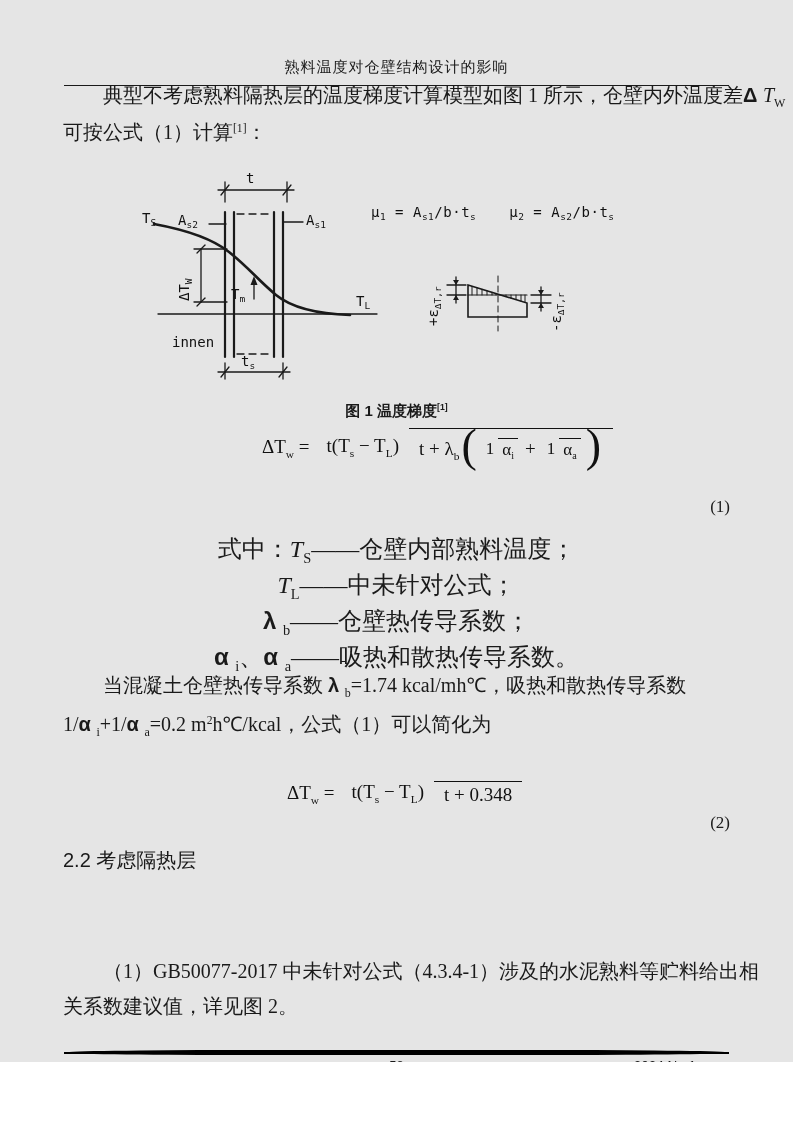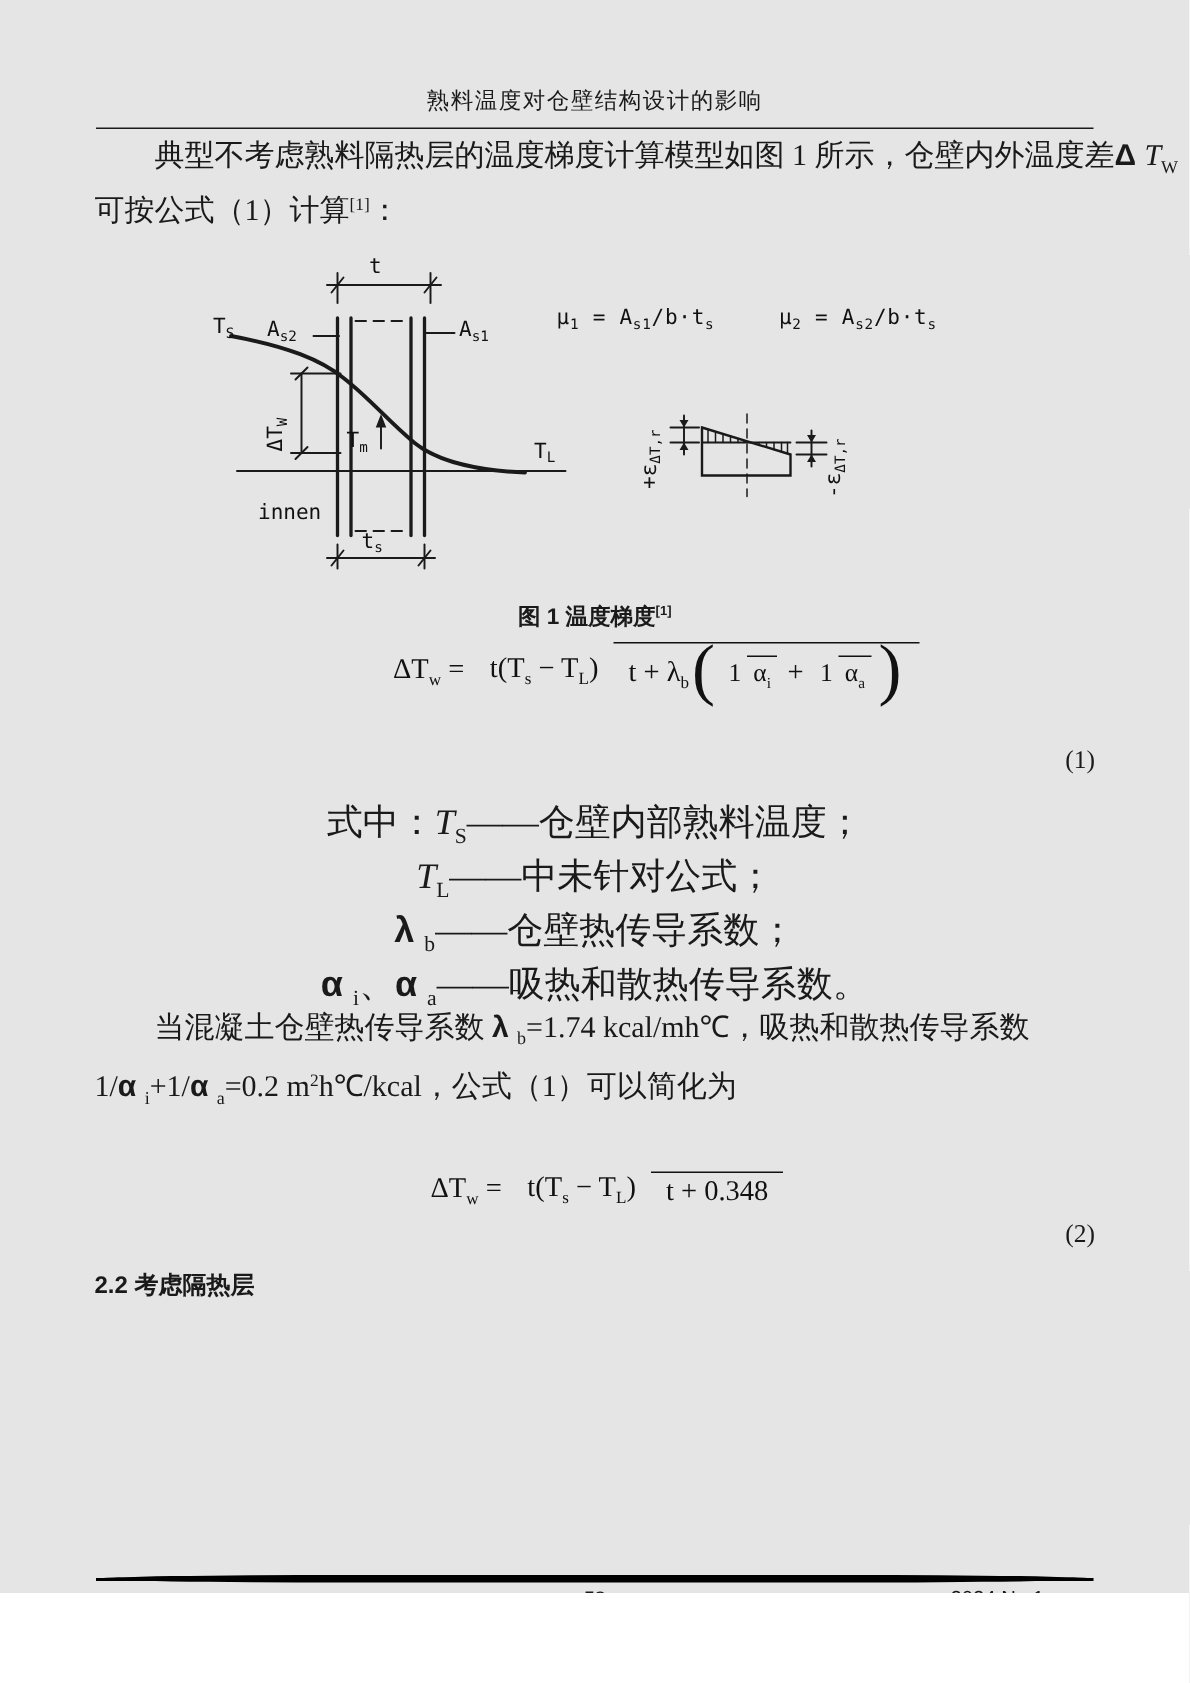--- a/index.html
+++ b/index.html
@@ -4,37 +4,37 @@
 <style>
   html,body{margin:0;padding:0;background:#ffffff;}
   .page{position:relative;width:793px;height:1062px;background:#e5e5e5;overflow:hidden;
         color:#1a1a1a;font-family:"Liberation Serif",serif;}
 
   .rhead{position:absolute;top:58px;left:0;width:100%;text-align:center;
          font-size:15px;letter-spacing:1px;}
   .hrule{position:absolute;top:85px;left:64px;width:665px;border-top:1.6px solid #1a1a1a;}
 
   .para{position:absolute;left:63px;width:668px;font-size:20px;white-space:nowrap;}
-  .lh33 .line{height:33px;line-height:44px;}
+  .lh33 .line{height:33px;line-height:27px;}
   .lh35 .line{height:35px;line-height:35px;}
   .indent{text-indent:2em;}
   .para sub,.defs sub{font-size:60%;}
   .para sup,.defs sup{font-size:58%;vertical-align:0.6em;}
   .it{font-style:italic;}
   .bd{font-weight:bold;font-family:"Liberation Sans",sans-serif;}
 
   
   .figure{position:absolute;left:130px;top:168px;width:560px;height:230px;}
   .figure svg{position:absolute;left:0;top:0;}
   .flab{position:absolute;font-family:"DejaVu Sans Mono",monospace;font-size:14px;
         white-space:nowrap;color:#111;}
   .flab sub{font-size:68%;vertical-align:-0.35em;}
   .rot{transform:rotate(-90deg);transform-origin:0 0;}
   .mu{letter-spacing:0.5px;}
-  .mu .gap{margin-left:34px;}
+  .mu .gap{margin-left:24px;}
 
   .caption{position:absolute;top:402px;left:0;width:100%;text-align:center;
            font-size:15px;font-family:"Liberation Sans",sans-serif;font-weight:bold;}
   .caption sup{font-size:58%;vertical-align:0.7em;}
 
   
   .equation{position:absolute;display:flex;align-items:center;font-size:19px;color:#111;}
   .elhs{margin-right:7px;white-space:nowrap;}
   .elhs sub,.frac sub{font-size:60%;}
   .frac{display:inline-flex;flex-direction:row;align-items:center;}
@@ -44,21 +44,21 @@
   .frac.sm{font-size:17px;margin:0 3px;}
   .frac.sm>.num{padding:0 4px 1px;}
   .frac.sm>.den{padding:1px 4px 0;border-top:1.2px solid #111;}
   .bigp{font-size:46px;line-height:0.8;margin:0 2px;transform:translateY(-3px);font-weight:400;}
   .plus{margin:0 4px;}
   .eqnum{position:absolute;right:63px;font-size:17px;}
 
   .defs{position:absolute;top:531px;left:0;width:100%;text-align:center;font-size:24px;}
   .dline{height:36px;line-height:36px;white-space:nowrap;}
 
-  .sechead{position:absolute;top:847px;left:63px;font-size:16px;font-weight:bold;
+  .sechead{position:absolute;top:847px;left:63px;font-size:20px;font-weight:normal;
            font-family:"Liberation Sans",sans-serif;}
 
   .frule-thin{position:absolute;top:1052px;left:64px;width:665px;height:1.5px;background:#000;}
   .frule{position:absolute;top:1050px;left:66px;width:662px;height:5px;background:#000;
          border-radius:50% / 100%;}
   .pnum{position:absolute;top:1058px;left:0;width:100%;text-align:center;
         font-size:13px;font-family:"Liberation Sans",sans-serif;}
   .issue{position:absolute;top:1058px;right:97px;font-size:13.5px;
          font-family:"Liberation Sans",sans-serif;}
 </style>
@@ -205,19 +205,23 @@
     <span class="frac">
       <span class="num"><span>t(</span><span>T</span><sub>s</sub><span> − T</span><sub>L</sub><span>)</span></span>
       <span class="den"><span>t + 0.348</span></span>
     </span>
   </div>
   <div class="eqnum" style="top:813px">(2)</div>
 
   <div class="sechead">2.2 考虑隔热层</div>
 
 
+  <div class="para lh35" style="top:954px">
+    <div class="line indent"><span>（1）GB50077-2017 中未针对公式（4.3.4-1）涉及的水泥熟料等贮料给出相</span></div>
+    <div class="line"><span>关系数建议值，详见图 2。</span></div>
+  </div>
 
   <div class="frule-thin"></div>
   <div class="frule"></div>
   <div class="pnum">58</div>
   <div class="issue">2024.No.1</div>
 
 </div>
 
 </body></html>

